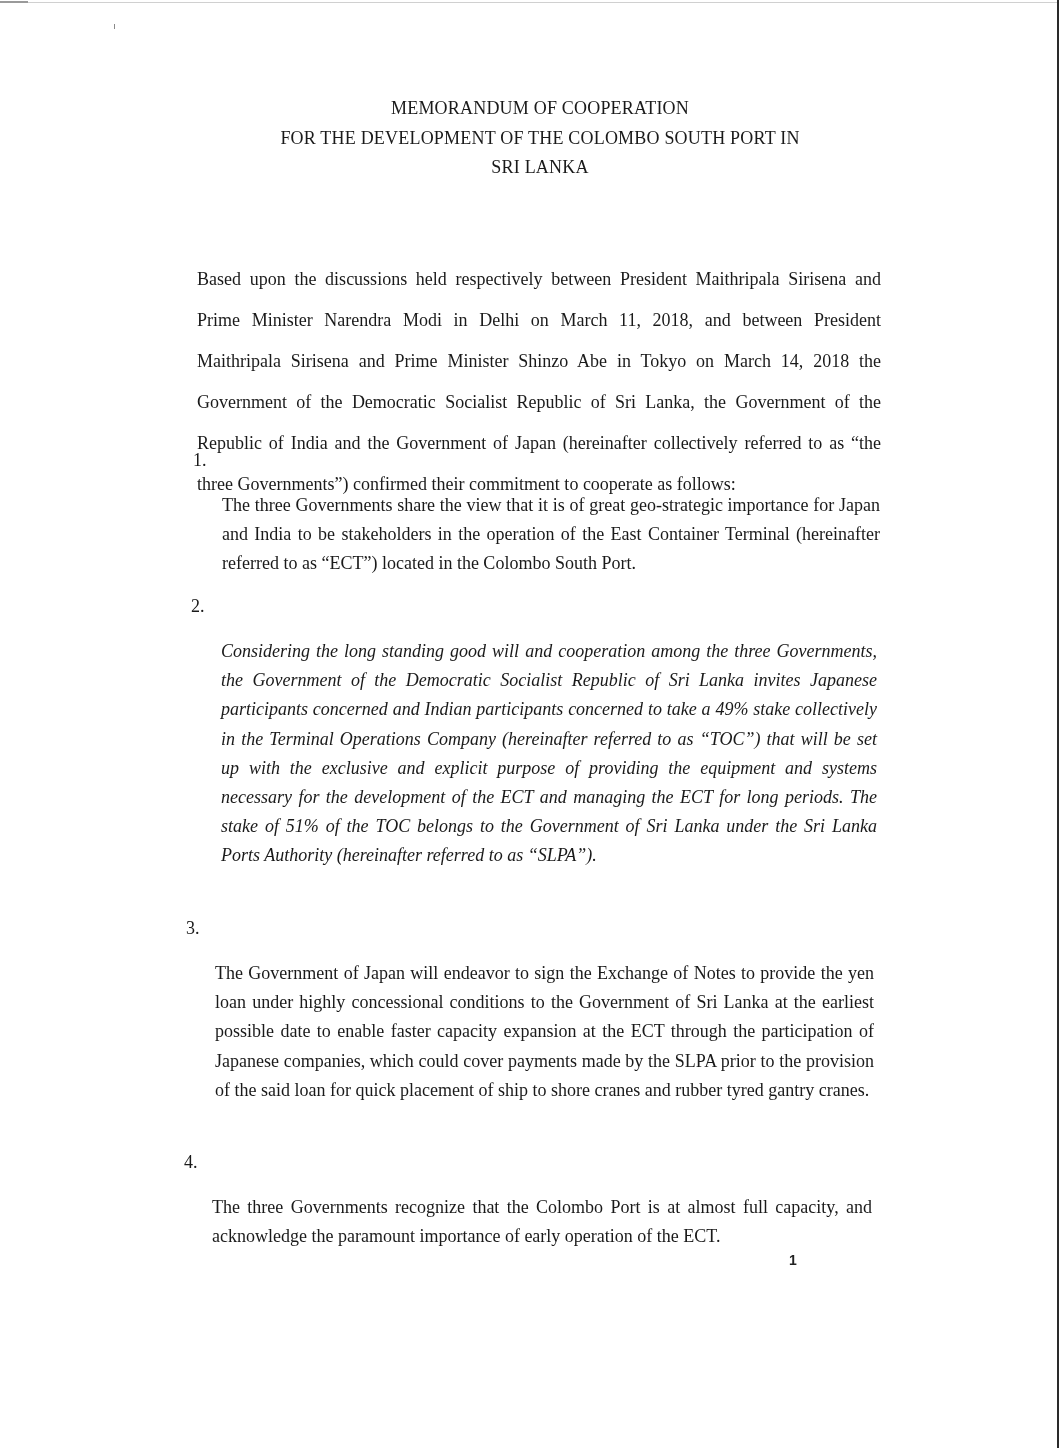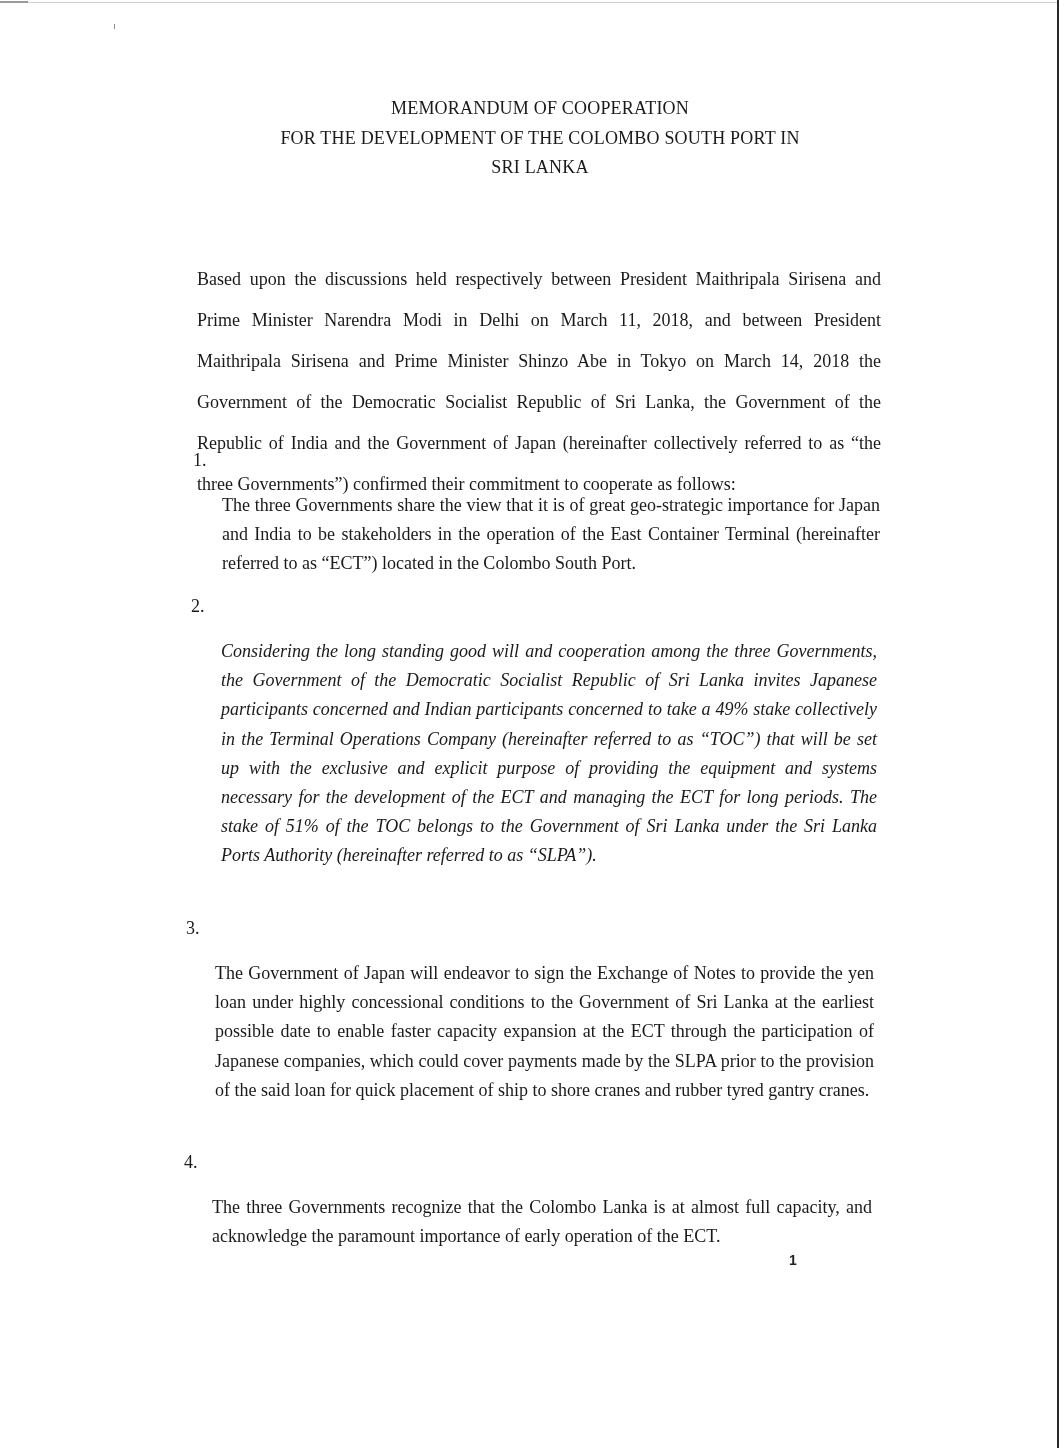--- a/index.html
+++ b/index.html
@@ -141,17 +141,17 @@
     <div class="text">Considering the long standing good will and cooperation among the three Governments, the Government of the Democratic Socialist Republic of Sri Lanka invites Japanese participants concerned and Indian participants concerned to take a 49% stake collectively in the Terminal Operations Company (hereinafter referred to as “TOC”) that will be set up with the exclusive and explicit purpose of providing the equipment and systems necessary for the development of the ECT and managing the ECT for long periods. The stake of 51% of the TOC belongs to the Government of Sri Lanka under the Sri Lanka Ports Authority (hereinafter referred to as “SLPA”).</div>
   </div>
 
   <div class="item" id="item-3">
     <span class="num">3.</span>
     <div class="text">The Government of Japan will endeavor to sign the Exchange of Notes to provide the yen loan under highly concessional conditions to the Government of Sri Lanka at the earliest possible date to enable faster capacity expansion at the ECT through the participation of Japanese companies, which could cover payments made by the SLPA prior to the provision of the said loan for quick placement of ship to shore cranes and rubber tyred gantry cranes.</div>
   </div>
 
   <div class="item" id="item-4">
     <span class="num">4.</span>
-    <div class="text">The three Governments recognize that the Colombo Lanka is at almost full capacity, and acknowledge the paramount importance of early operation of the ECT.</div>
+    <div class="text">The three Governments recognize that the Colombo Port is at almost full capacity, and acknowledge the paramount importance of early operation of the ECT.</div>
   </div>
 
   <div class="page-number">1</div>
 </div>
 
 </body></html>

